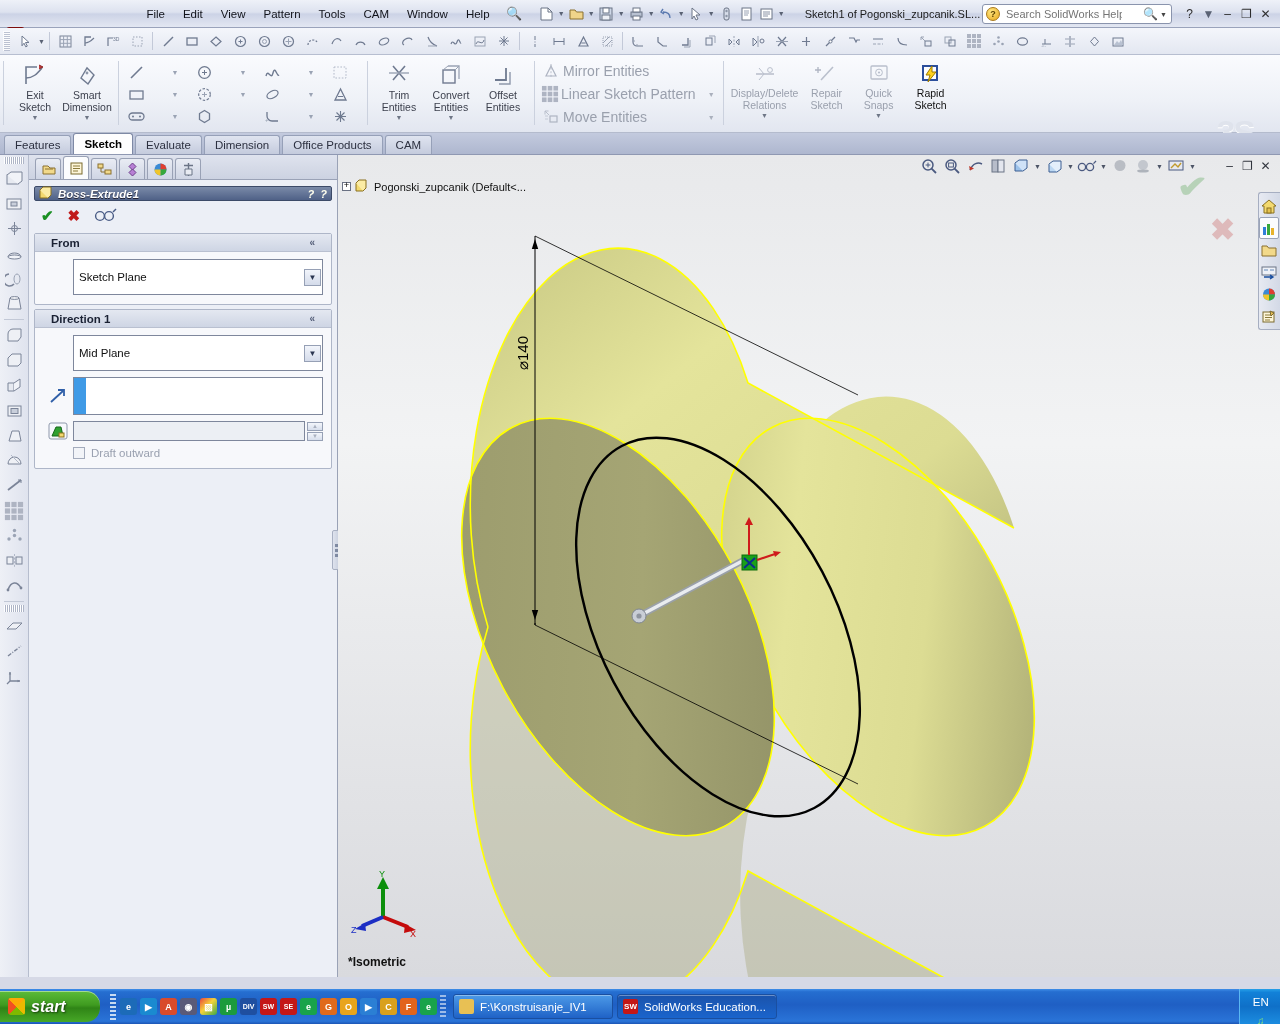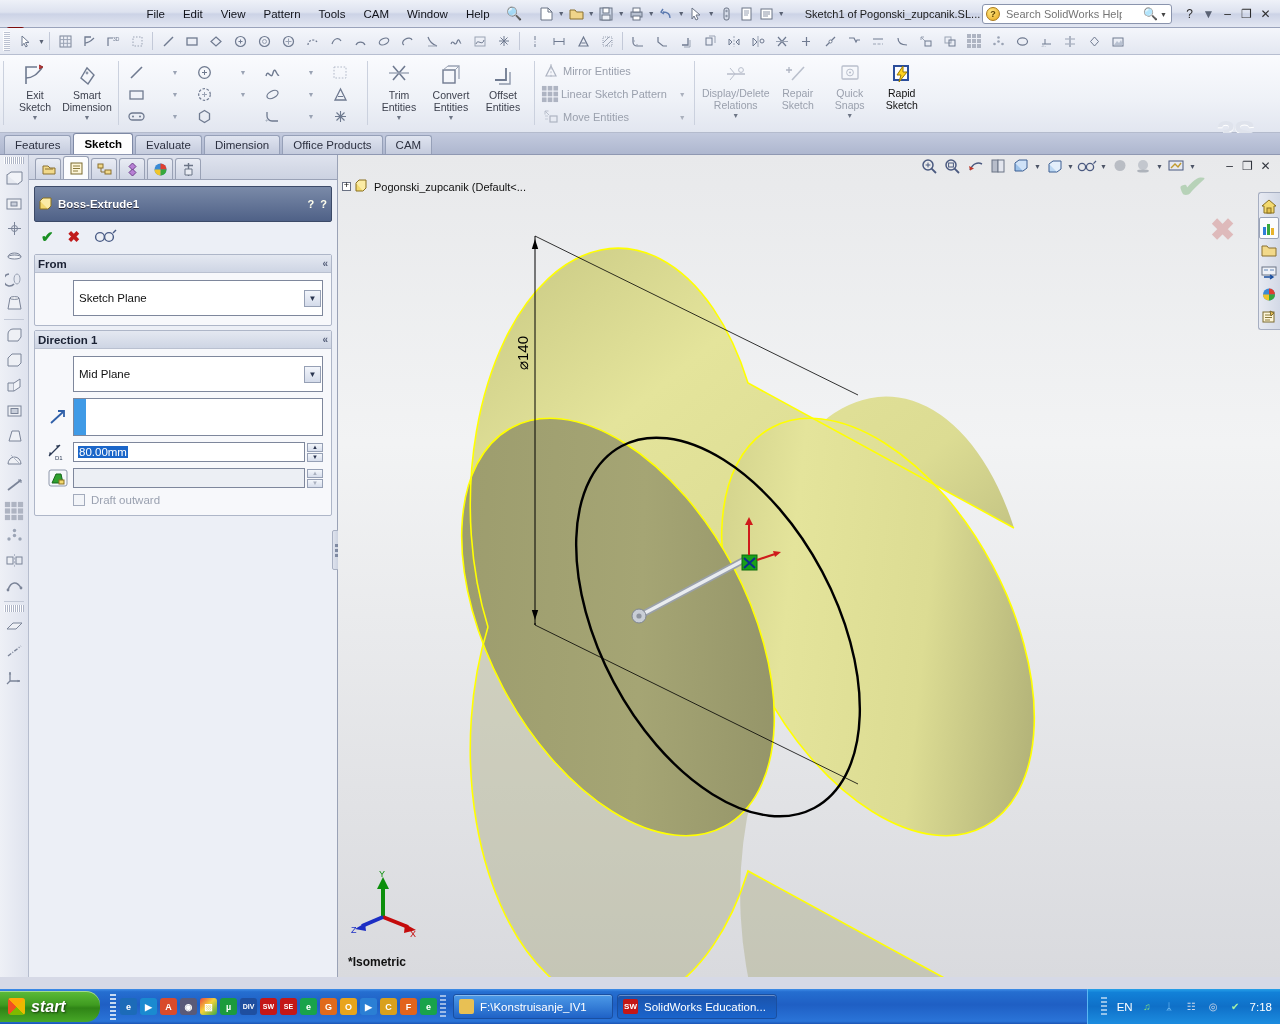--- a/index.html
+++ b/index.html
@@ -90,21 +90,21 @@
   }
   .cmdgrp{ display:flex; align-items:flex-start; height:78px; padding:2px 2px 0 2px; }
   .cmdsep{ width:1px; height:64px; margin:6px 3px 0 3px; background:#cbd1de; }
   .bigbtn{ width:52px; padding-top:5px; display:flex; flex-direction:column;
            align-items:center; color:#4a5162; }
   .bigbtn .lab{ font-size:10.5px; line-height:11.5px; text-align:center; color:#3b3f4c; margin-top:2px;}
   .bigbtn .dd{ font-size:7px; color:#6e7party; color:#6e7686; margin-top:1px; }
   .ico{ display:flex;align-items:center;justify-content:center; }
   .minirow{ display:flex; flex-direction:column; gap:1px; padding-top:3px; }
   .minibtn{ height:22px; display:flex; align-items:center; gap:4px; padding:0 3px; }
-  .minibtn .mlab{ font-size:11px; color:#9aa0ad; white-space:nowrap; }
+  .minibtn .mlab{ font-size:14px; color:#9aa0ad; white-space:nowrap; }
   .minibtn .mcaret{ font-size:7px; color:#aab0bd; margin-left:auto; padding-left:8px;}
   .sgrid{ display:grid; grid-template-columns:repeat(3,4px); grid-template-rows:repeat(3,4px);
           gap:1px; }
   .sgrid i{ background:#aeb4c2; display:block; }
   .rapid-hl{ color:#111 !important; }
   .rapid-hl .lab{ color:#111 !important; font-weight:normal; }
   .watermark{
     position:absolute; right:26px; top:58px; font-size:34px; color:#dfe3ec;
     font-weight:bold; letter-spacing:-2px; font-family:"Liberation Sans",sans-serif;
     text-shadow:0 1px 0 #fff;
@@ -145,37 +145,37 @@
     position:absolute; left:29px; top:155px; width:309px; height:822px;
     background:#eceff6; border-right:1px solid #9aa2b6;
   }
   .pmtabs{ display:flex; align-items:flex-end; height:25px; padding-left:6px;
            background:linear-gradient(to bottom,#dfe3ee,#ccd2e1); border-bottom:1px solid #9aa2b6;}
   .pmtab{ width:26px;height:21px; margin-right:2px; border:1px solid #99a1b5; border-bottom:none;
           border-radius:3px 3px 0 0; background:linear-gradient(#e9ecf4,#cfd5e4);
           display:flex; align-items:center; justify-content:center; }
   .pmtab.active{ background:#fbfcfe; height:23px; }
   .pmhead{
-    margin:6px 5px 0 5px; height:36px;
+    margin:6px 5px 0 5px; height:15px;
     background:linear-gradient(to bottom,#7a8aa8,#4f6187);
     border:1px solid #3c4a68; border-radius:2px;
-    display:flex; align-items:center; padding:0 4px; color:#fff;
+    display:flex; align-items:center; padding:0 4px; color:#fff;font-style:italic;
   }
   .pmhead .ptitle{ font-size:11.5px; font-weight:bold; margin-left:5px; text-shadow:0 1px 0 #223; }
   .pmhead .phelp{ margin-left:auto; display:flex; gap:6px; font-size:11px; font-weight:bold; color:#ffe; }
   .pmacts{ display:flex; align-items:center; gap:14px; padding:6px 0 4px 12px; }
   .pmacts .ok{ color:#1a8f23; font-size:15px; font-weight:bold; }
   .pmacts .no{ color:#c01b1b; font-size:15px; font-weight:bold; }
   .pmacts .gl{ color:#4a5c86; font-size:14px; }
   .sec{
     margin:4px 5px 0 5px; border:1px solid #aeb6c8; border-radius:2px;
     background:#f7f8fb;
   }
   .sechead{
-    height:18px; display:flex; align-items:center; padding:0 3px;
+    height:18px; display:flex; align-items:center; padding:0 16px;
     background:linear-gradient(to bottom,#e4e8f1,#ced5e4);
     border-bottom:1px solid #b9c0d0;
     font-size:11.5px; font-weight:bold; color:#1a2133;
   }
   .sechead .chev{ margin-left:auto; font-size:10px; color:#56607a; }
   .secbody{ padding:7px 8px 9px 8px; }
   .row{ display:flex; align-items:center; margin-bottom:6px; }
   .rowico{ width:30px; display:flex; align-items:center; justify-content:center; }
   .combo{
     flex:1; height:36px; background:#fff; border:1px solid #7e879c;
@@ -313,20 +313,21 @@
     box-shadow: inset 0 1px 0 rgba(255,255,255,.35);
   }
   .tbtask.active{ background:linear-gradient(to bottom,#1b53ab,#1a64cc); }
   .tbtask .ti{ width:15px;height:15px;border-radius:2px; display:flex; align-items:center;
                justify-content:center; font-size:8px; font-weight:bold; }
   .tray{
     margin-left:auto; height:35px; display:flex; align-items:center; gap:7px;
     padding:0 8px 0 10px;
     background:linear-gradient(to bottom,#27a0e8 0%,#1281d8 10%,#0f70c8 50%,#1b8ade 95%);
     border-left:1px solid #5ab7f2;
+    flex-direction:column;
   }
   .tray .lang{ color:#fff; font-size:11.5px; }
   .tray .ticon{ width:15px;height:15px; display:flex;align-items:center;justify-content:center;
                 font-size:10px; }
   .tray .clock{ color:#fff; font-size:11.5px; }
   .taskgrip{ width:6px;height:24px;
     background:repeating-linear-gradient(to bottom,rgba(255,255,255,.55) 0 2px,transparent 2px 4px);
     margin:0 3px; }
 </style>
 </head>
@@ -1195,37 +1196,20 @@
         </div>
         <div class="row">
           <div class="rowico">
             <svg width="20" height="18" viewBox="0 0 20 18">
                 <path d="M3 15L15 4" stroke="#2f5fa8" stroke-width="1.8"></path>
                 <path d="M10 3h6v6" fill="none" stroke="#2f5fa8" stroke-width="1.8"></path>
               </svg>
           </div>
           <div class="selbox">
             <div class="tag"></div>
-          </div>
-        </div>
-        <div class="row">
-          <div class="rowico">
-            <svg width="24" height="20" viewBox="0 0 24 20">
-                <path d="M3 14L14 3" stroke="#2d3b55" stroke-width="1.3"></path>
-                <path d="M14 3l-4 .6 1.4 2.6z" fill="#2d3b55"></path>
-                <path d="M3 14l.6-4 2.6 1.4z" fill="#2d3b55"></path>
-                <text x="9" y="18" font-size="6" fill="#2d3b55">D1</text>
-              </svg>
-          </div>
-          <div class="numfield">
-            <span class="hl">80.00mm</span>
-          </div>
-          <div class="spin">
-            <div>▲</div>
-            <div>▼</div>
           </div>
         </div>
         <div class="row">
           <div class="rowico">
             <svg width="22" height="20" viewBox="0 0 22 20">
                 <rect x="2" y="2" width="18" height="16" rx="2" fill="#f6f8fc" stroke="#8e98ab"></rect>
                 <path d="M5 15l4-9h5l2 9z" fill="#2fa02f" stroke="#16661c"></path>
                 <rect x="12" y="12" width="5" height="4" fill="#f3d96f" stroke="#8a7020"></rect>
               </svg>
           </div>

